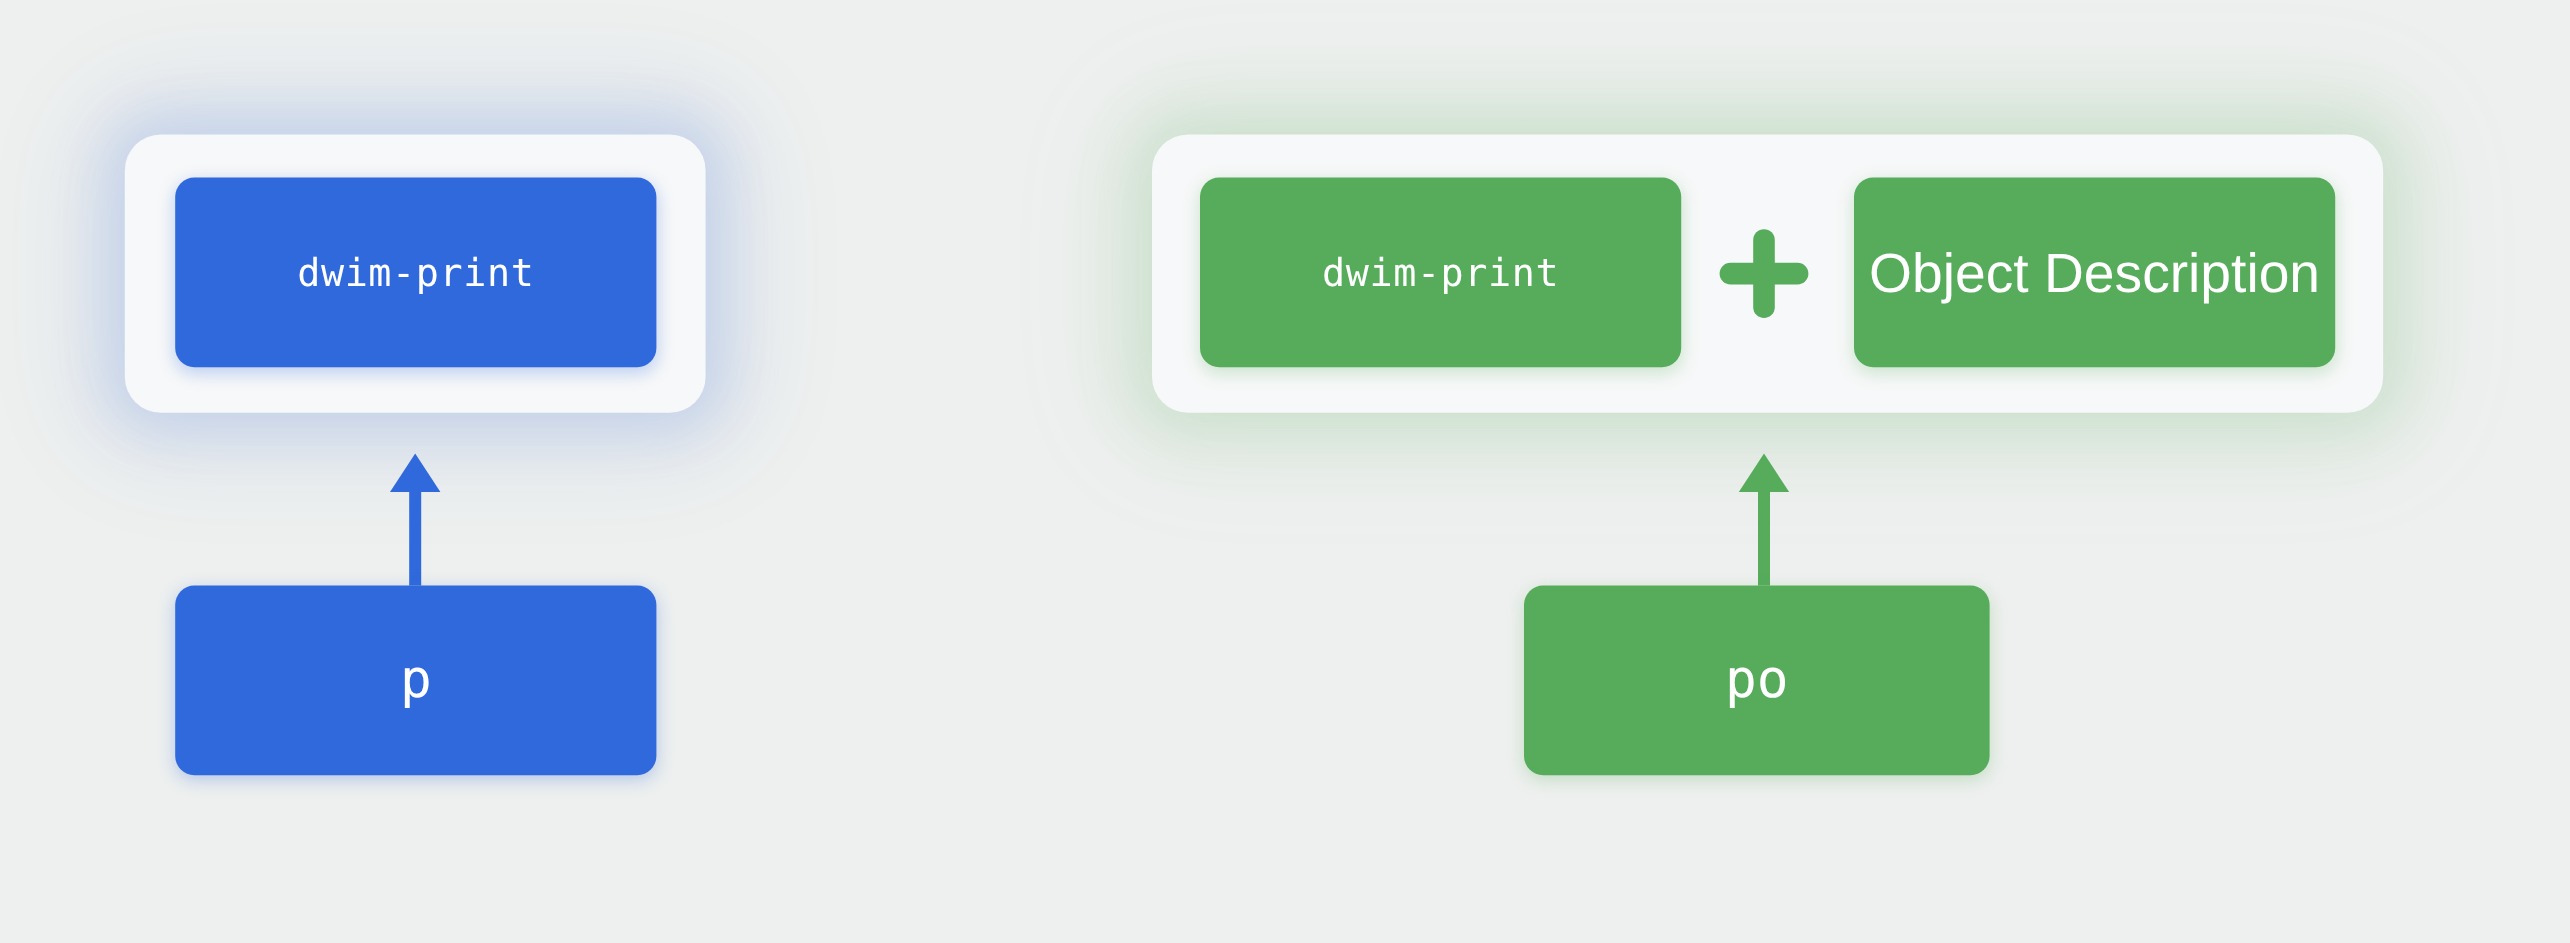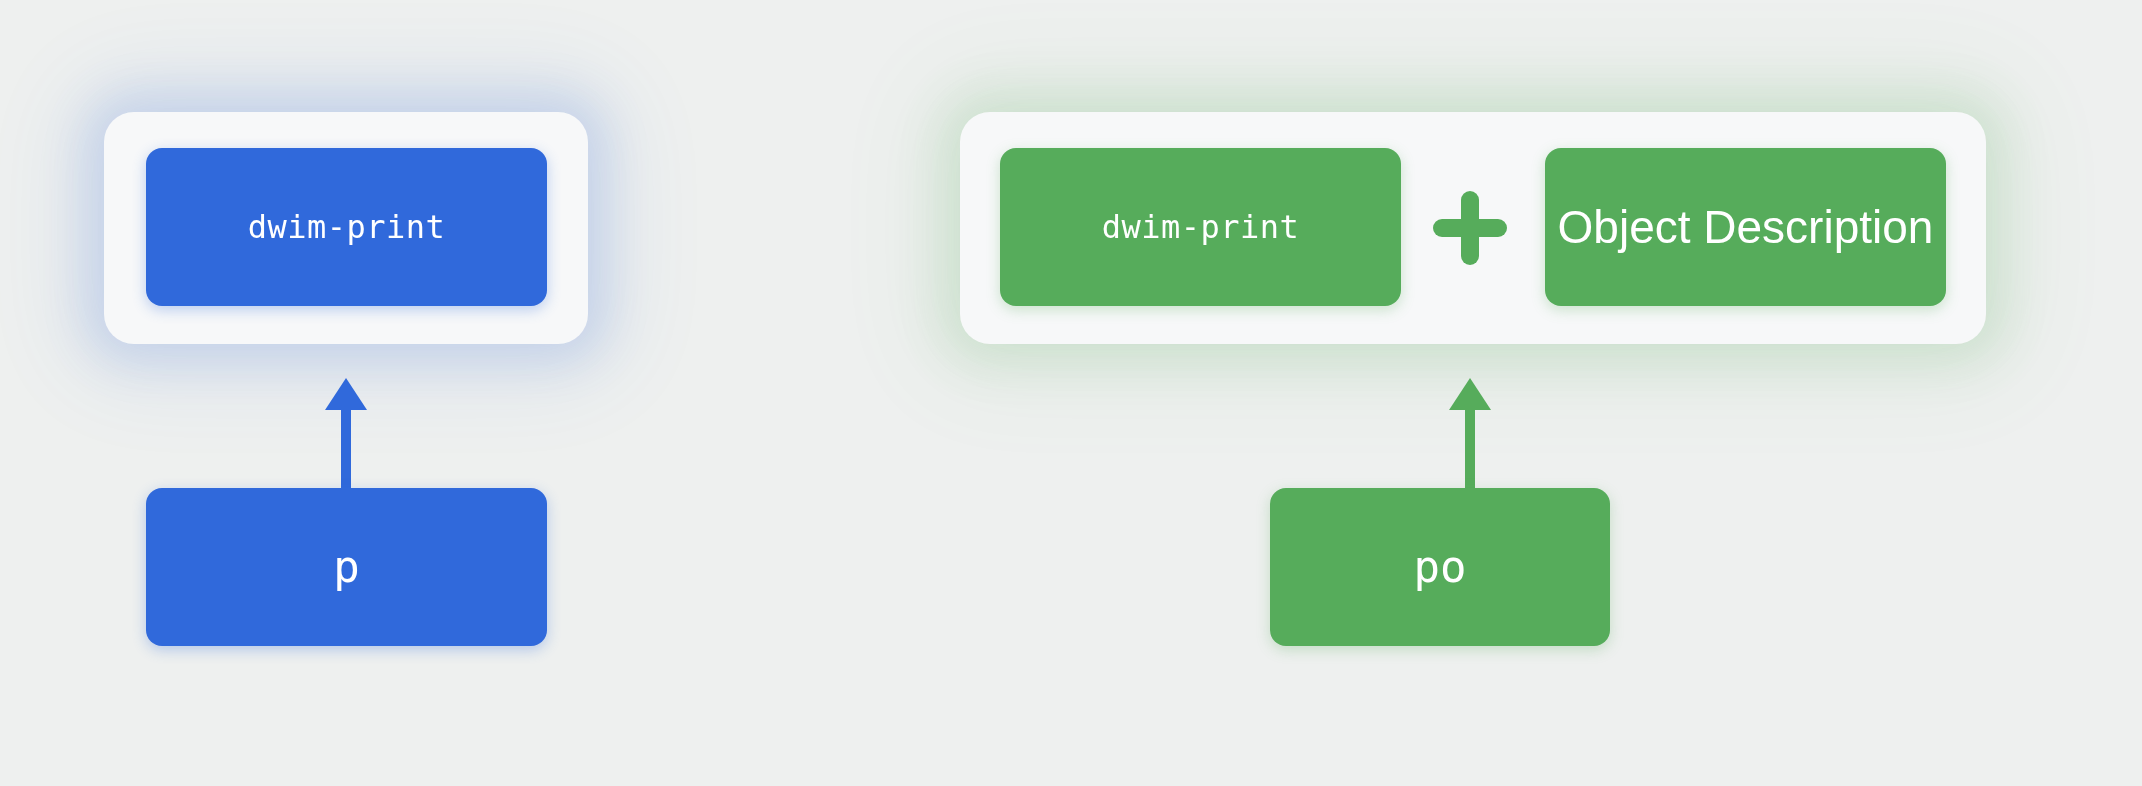--- a/index.html
+++ b/index.html
@@ -160,17 +160,17 @@
 
   <div class="node green" style="left:1545px; top:148px; width:401px; height:158px;">
     <span class="sans">Object Description</span>
   </div>
 
   <div class="arrow green" style="left:1449px; top:378px; width:42px; height:110px;">
     <div class="head"></div>
     <div class="shaft" style="top:32px; bottom:0;"></div>
   </div>
 
-  <div class="node green" style="left:1270px; top:488px; width:340px; height:158px;">
+  <div class="node green" style="left:1270px; top:488px; width:388px; height:158px;">
     <span class="mono-small">po</span>
   </div>
 
 </div>
 
 </body></html>

